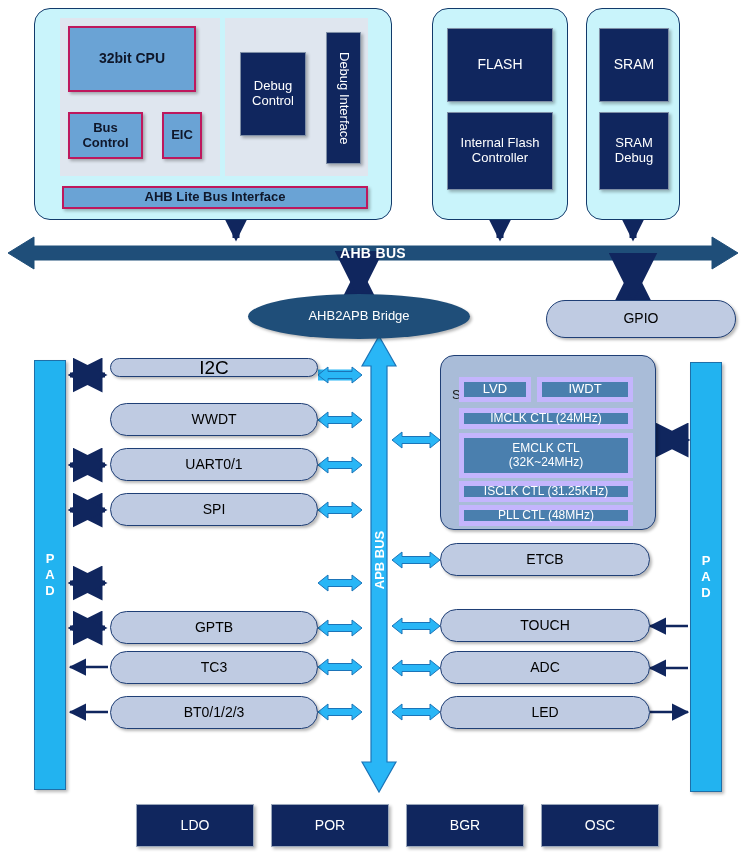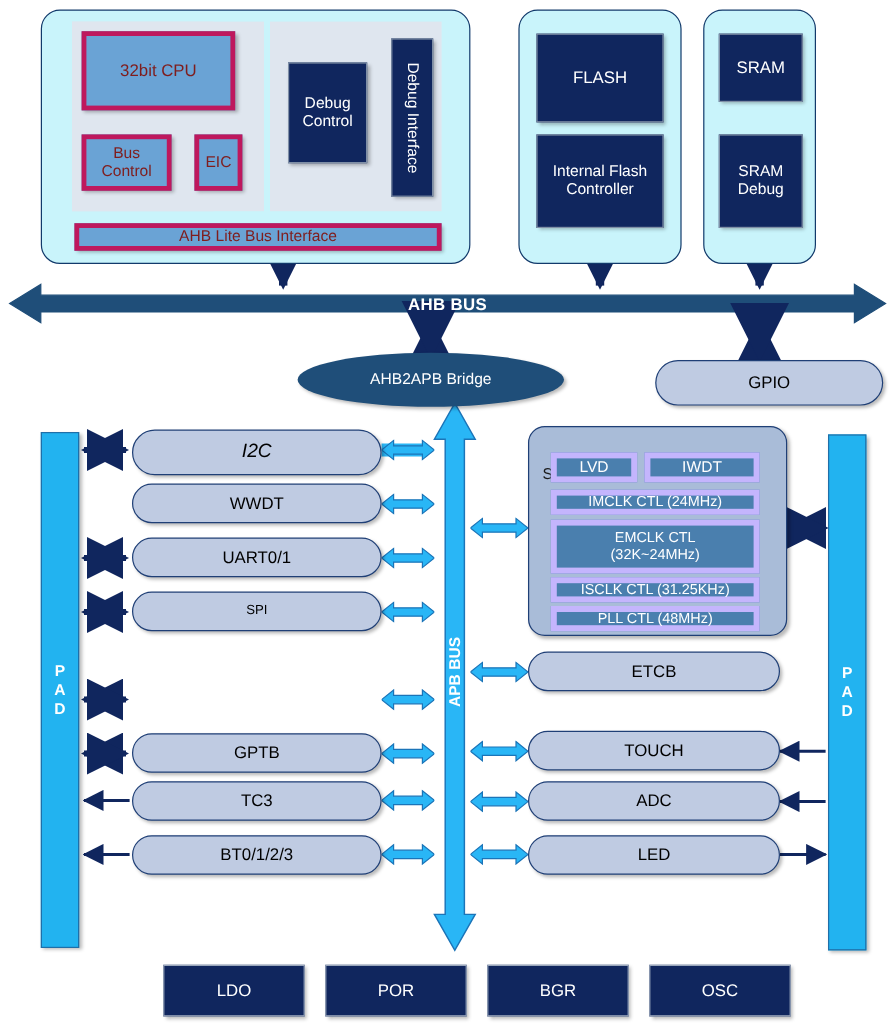--- a/index.html
+++ b/index.html
@@ -8,21 +8,21 @@
 
   .abs{position:absolute;box-sizing:border-box;}
 
   
   .ctr{display:flex;align-items:center;justify-content:center;text-align:center;line-height:1.12;}
 
   
   .panel-cyan{background:#c9f4fb;border:1px solid #123a6b;border-radius:16px;}
   .panel-inner{background:#dfe6ef;}
   .navy{background:#10265e;color:#ffffff;border:1px solid #7f8fa6;}
-  .steel{background:#6aa3d5;color:#7f1d1d;border:4px solid #be185d;}
+  .steel{background:#6aa3d5;color:#0f172a;border:2px solid #be185d;font-weight:bold;}
   .steel-dk{background:#4a7fae;color:#ffffff;border:5px solid #c4b5fd;}
   .lav-round{background:#bfcbe2;color:#000;border:1px solid #1f3f76;border-radius:999px;}
   .syscon-box{background:#a9bcd8;border:1px solid #1f3f76;border-radius:14px;}
   .pad{background:#22b3f0;border:1px solid #1f6fa8;color:#ffffff;}
   .bottom-navy{background:#10265e;color:#fff;border:1px solid #9aa7bb;}
 
   .shadow{box-shadow:2px 2px 3px rgba(0,0,0,.28);}
 
   
   .padlabel{display:flex;flex-direction:column;align-items:center;justify-content:center;
@@ -228,21 +228,21 @@
     <div class="rot-cw ctr" style="width:100%;height:100%;font-size:13px;color:#fff;">Debug Interface</div>
   </div>
 
   <div class="abs steel ctr shadow" style="left:62px;top:186px;width:306px;height:23px;font-size:13px;">AHB Lite Bus Interface</div>
 
   <div class="abs panel-cyan" style="left:432px;top:8px;width:136px;height:212px;"></div>
   <div class="abs navy ctr shadow" style="left:447px;top:28px;width:106px;height:74px;font-size:14px;">FLASH</div>
   <div class="abs navy ctr shadow" style="left:447px;top:112px;width:106px;height:78px;font-size:13px;padding:0 6px;">Internal Flash Controller</div>
 
   <div class="abs panel-cyan" style="left:586px;top:8px;width:94px;height:212px;"></div>
-  <div class="abs navy ctr shadow" style="left:599px;top:28px;width:70px;height:57px;font-size:14px;">SRAM</div>
+  <div class="abs navy ctr shadow" style="left:599px;top:28px;width:70px;height:74px;font-size:14px;">SRAM</div>
   <div class="abs navy ctr shadow" style="left:599px;top:112px;width:70px;height:78px;font-size:13px;padding:0 4px;">SRAM Debug</div>
 
   <div class="abs" style="left:0;top:240px;width:746px;height:26px;">
     <div class="ahbbus-label">AHB BUS</div>
   </div>
 
   <div class="abs ctr shadow" style="left:248px;top:294px;width:222px;height:45px;border-radius:50%;
               background:#1f4e79;color:#fff;font-size:13px;">AHB2APB Bridge</div>
 
   <div class="abs lav-round ctr shadow" style="left:546px;top:300px;width:190px;height:38px;font-size:14px;">GPIO</div>
@@ -256,24 +256,24 @@
   </div>
 
   <div class="abs pad shadow" style="left:690px;top:362px;width:32px;height:430px;">
     <div class="padlabel">
       <span>P</span>
       <span>A</span>
       <span>D</span>
     </div>
   </div>
 
-  <div class="abs lav-round ctr shadow" style="left:110px;top:358px;width:208px;height:38px;font-size:16px;font-style:italic;">I2C</div>
+  <div class="abs lav-round ctr shadow" style="left:110px;top:358px;width:208px;height:19px;font-size:19px;">I2C</div>
   <div class="abs lav-round ctr shadow" style="left:110px;top:403px;width:208px;height:33px;font-size:14px;">WWDT</div>
   <div class="abs lav-round ctr shadow" style="left:110px;top:448px;width:208px;height:33px;font-size:14px;">UART0/1</div>
-  <div class="abs lav-round ctr shadow" style="left:110px;top:493px;width:208px;height:33px;font-size:11px;">SPI</div>
+  <div class="abs lav-round ctr shadow" style="left:110px;top:493px;width:208px;height:33px;font-size:14px;">SPI</div>
   <div class="abs lav-round ctr shadow" style="left:110px;top:611px;width:208px;height:33px;font-size:14px;">GPTB</div>
   <div class="abs lav-round ctr shadow" style="left:110px;top:651px;width:208px;height:33px;font-size:14px;">TC3</div>
   <div class="abs lav-round ctr shadow" style="left:110px;top:696px;width:208px;height:33px;font-size:14px;">BT0/1/2/3</div>
 
   <div class="abs syscon-box shadow" style="left:440px;top:355px;width:216px;height:175px;"></div>
   <div class="abs" style="left:452px;top:358px;font-size:13px;color:#1a1a1a;margin-top:29px;">SYSCON</div>
 
   <div class="abs steel-dk ctr" style="left:459px;top:377px;width:72px;height:25px;font-size:13px;">LVD</div>
   <div class="abs steel-dk ctr" style="left:537px;top:377px;width:96px;height:25px;font-size:13px;">IWDT</div>
   <div class="abs steel-dk ctr" style="left:459px;top:408px;width:174px;height:21px;font-size:12px;">IMCLK CTL (24MHz)</div>

